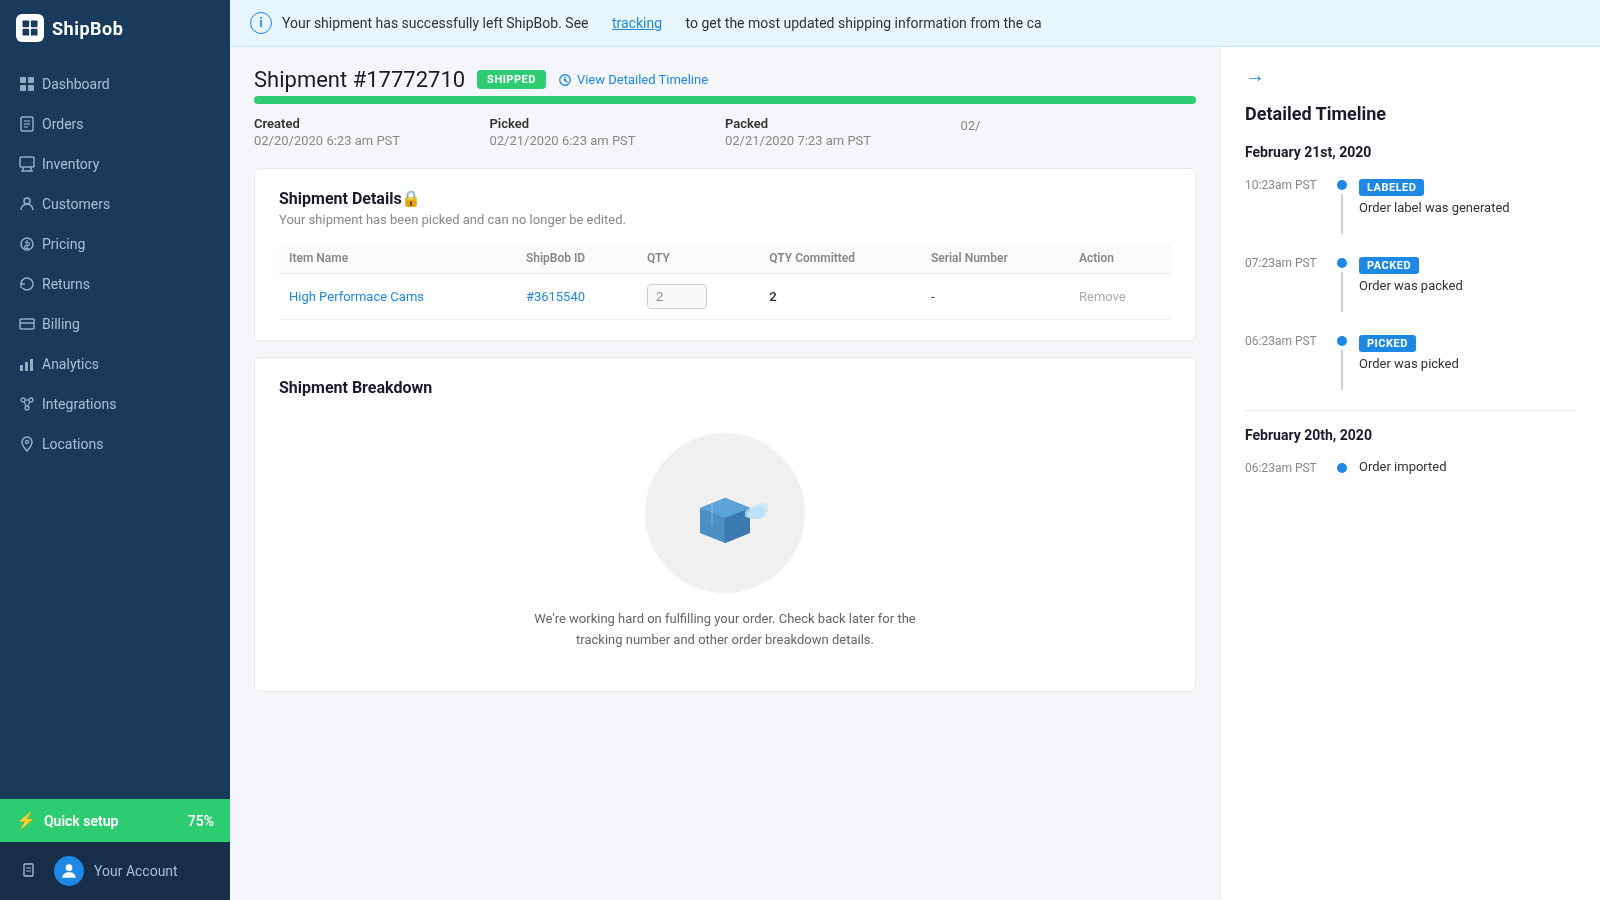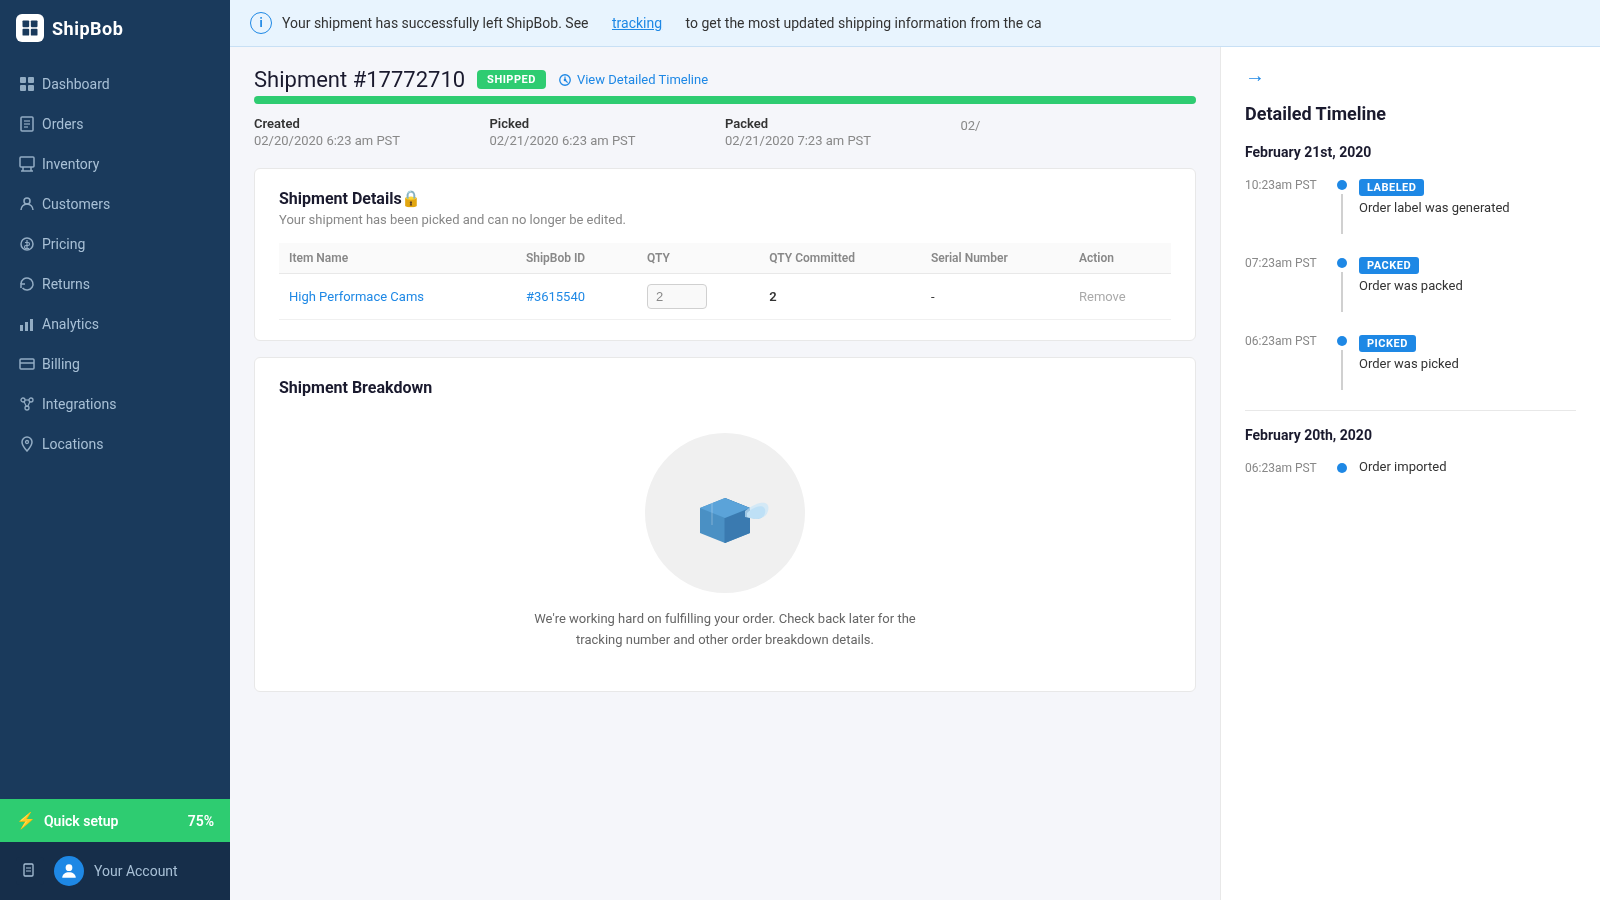--- a/index.html
+++ b/index.html
@@ -489,36 +489,36 @@
           <path d="M2 8a6 6 0 1 1 1.5 4" fill="none" stroke="currentColor" stroke-width="1.5"></path>
           <polyline points="2,12 2,8 6,8" fill="none" stroke="currentColor" stroke-width="1.5"></polyline>
         </svg>
       </span>
       <span>Returns</span>
     </div>
 
     <div class="nav-item">
       <span class="nav-icon">
         <svg width="16" height="16" fill="currentColor" viewBox="0 0 16 16">
+          <rect x="1" y="3" width="14" height="10" rx="1" fill="none" stroke="currentColor" stroke-width="1.5"></rect>
+          <line x1="1" y1="7" x2="15" y2="7" stroke="currentColor" stroke-width="1.5"></line>
+        </svg>
+      </span>
+      <span>Billing</span>
+    </div>
+
+    <div class="nav-item">
+      <span class="nav-icon">
+        <svg width="16" height="16" fill="currentColor" viewBox="0 0 16 16">
           <rect x="1" y="9" width="3" height="6"></rect>
             <rect x="6" y="6" width="3" height="9"></rect>
             <rect x="11" y="3" width="3" height="12"></rect>
         </svg>
       </span>
       <span>Analytics</span>
-    </div>
-
-    <div class="nav-item">
-      <span class="nav-icon">
-        <svg width="16" height="16" fill="currentColor" viewBox="0 0 16 16">
-          <rect x="1" y="3" width="14" height="10" rx="1" fill="none" stroke="currentColor" stroke-width="1.5"></rect>
-          <line x1="1" y1="7" x2="15" y2="7" stroke="currentColor" stroke-width="1.5"></line>
-        </svg>
-      </span>
-      <span>Billing</span>
     </div>
 
     <div class="nav-item">
       <span class="nav-icon">
         <svg width="16" height="16" fill="currentColor" viewBox="0 0 16 16">
           <circle cx="4" cy="4" r="2" fill="none" stroke="currentColor" stroke-width="1.3"></circle>
           <circle cx="12" cy="4" r="2" fill="none" stroke="currentColor" stroke-width="1.3"></circle>
           <circle cx="8" cy="12" r="2" fill="none" stroke="currentColor" stroke-width="1.3"></circle>
           <line x1="6" y1="4" x2="10" y2="4" stroke="currentColor" stroke-width="1.2"></line>
           <line x1="5" y1="5.5" x2="7.5" y2="11" stroke="currentColor" stroke-width="1.2"></line>

